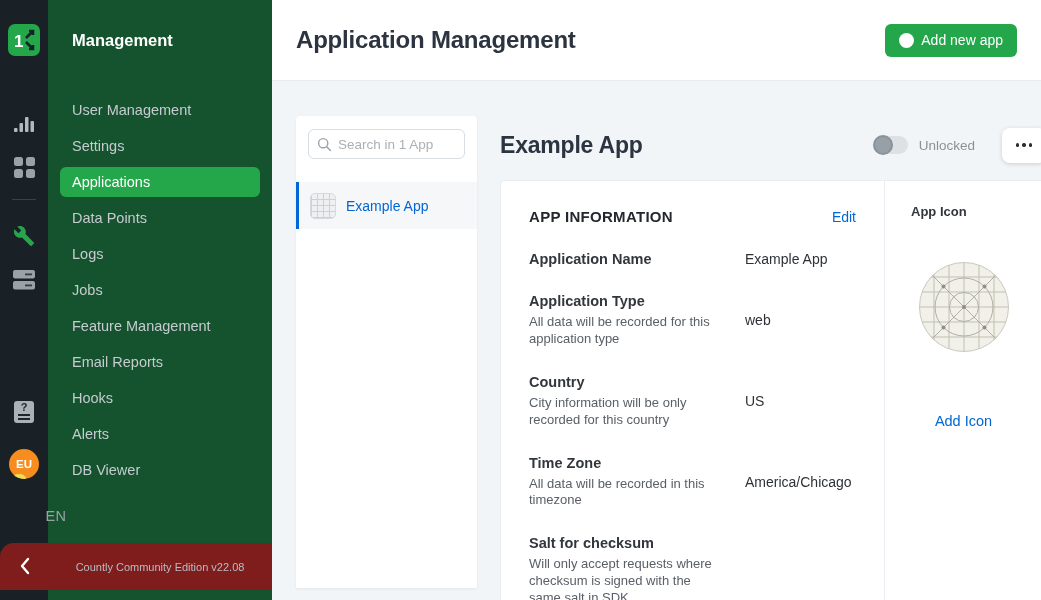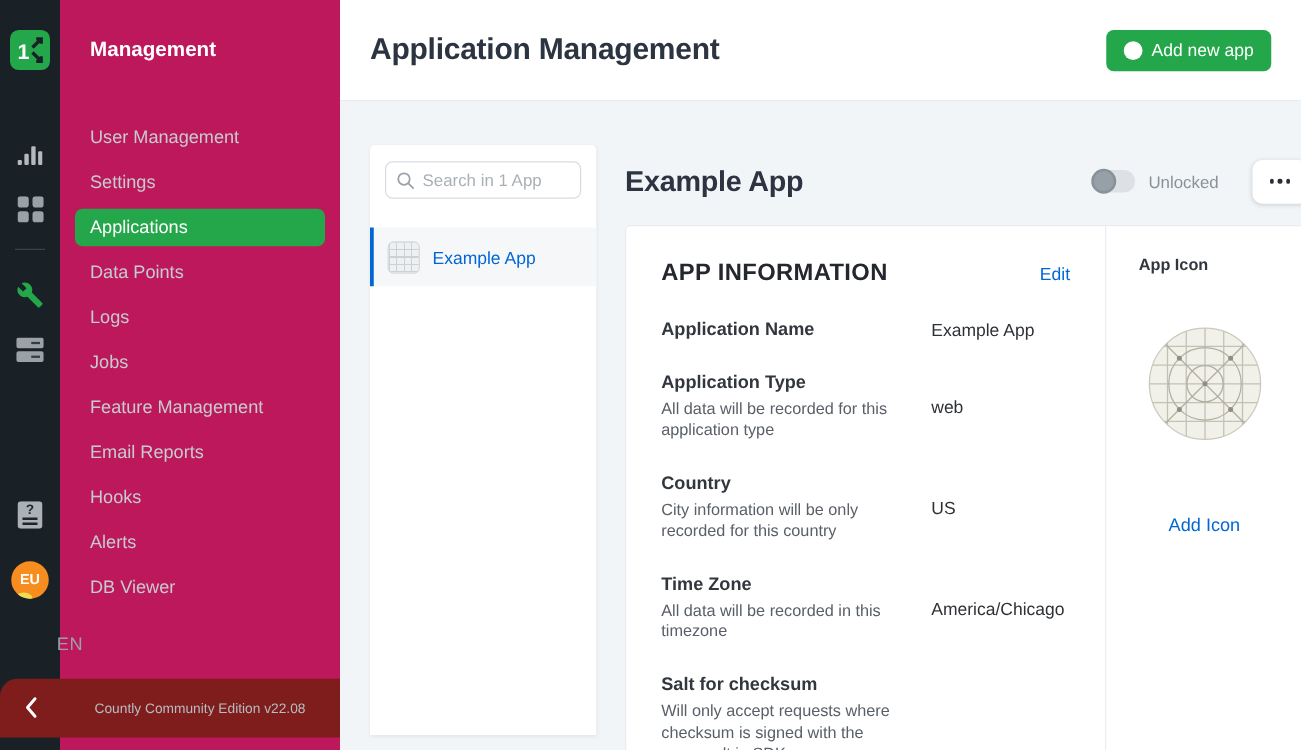--- a/index.html
+++ b/index.html
@@ -14,21 +14,21 @@
   .rail-ic { position:absolute; left:0; width:48px; display:flex; justify-content:center; cursor:pointer; }
   .rail-divider { position:absolute; left:12px; top:199px; width:24px; height:1px; background:#39434a; }
   .avatar { position:absolute; left:9px; top:449px; width:30px; height:30px; border-radius:50%;
     background:#F68D1E; color:#fff; font-size:11.5px; font-weight:bold; display:flex;
     align-items:center; justify-content:center; overflow:hidden; cursor:pointer; }
   .avatar::after { content:''; position:absolute; bottom:-4px; left:3px; width:14px; height:9px;
     background:#EDDC55; border-radius:50%; }
   .lang { position:absolute; left:0; top:508px; width:48px; text-align:center; color:#99a1a7;
     font-size:14.5px; letter-spacing:.5px; cursor:pointer;margin-left:32px; }
   
-  .menu-panel { position:absolute; left:48px; top:0; width:224px; height:600px; background:#be185d; z-index:2; }
+  .menu-panel { position:absolute; left:48px; top:0; width:224px; height:600px; background:#14532d; z-index:2; }
   .menu-title { position:absolute; left:24px; top:31px; color:#fff; font-size:16.5px; font-weight:600; }
   .menu-list { position:absolute; left:0; top:92px; width:224px; }
   .menu-item { height:36px; display:flex; align-items:center; padding:0 12px 0 24px;
     color:#c6cbd0; font-size:14.5px; cursor:pointer; white-space:nowrap; }
   .menu-item.active { height:30px; margin:3px 12px; padding:0 12px; border-radius:6px;
     background:#24A74A; color:#fff; }
   
   .side-footer { position:absolute; left:0; bottom:10px; width:272px; height:47px; background:#7f1d1d;
     border-radius:14px 0 0 0; z-index:4; }
   .collapse { position:absolute; left:15px; top:12px; width:20px; height:22px; cursor:pointer;
@@ -70,21 +70,21 @@
   .lock-label { color:#8b9198; font-size:13.5px; }
   .more-btn { margin-left:16px; margin-right:-5px; width:44px; height:35px; background:#fff;
     border:none; border-radius:8px; box-shadow:0 1px 4px rgba(30,40,50,.18); cursor:pointer;
     display:flex; align-items:center; justify-content:center; gap:3px; }
   .more-btn i { width:3.5px; height:3.5px; border-radius:50%; background:#272d34; }
   
   .card { position:absolute; left:500px; top:180px; right:-2px; bottom:-2px; background:#fff;
     border:1px solid #e9edf1; border-radius:4px 0 0 0; display:flex; }
   .info-col { width:384px; border-right:1px solid #e9edf1; padding:27px 28px; }
   .info-head { display:flex; align-items:baseline; }
-  .section-title { font-size:19px; font-weight:700; color:#24272e; letter-spacing:.3px; }
+  .section-title { font-size:15px; font-weight:700; color:#24272e; letter-spacing:.3px; }
   .edit-link { margin-left:auto; color:#0166D6; font-size:14px; cursor:pointer; text-decoration:none; }
   .info-row { display:flex; margin-top:26px; }
   .info-left { width:216px; padding-right:18px; flex:none; }
   .info-label { font-size:14.5px; font-weight:700; color:#32363d; }
   .info-desc { margin-top:5px; font-size:13px; color:#5a6067; line-height:1.3; max-width:192px; }
   .info-value { font-size:14px; color:#2e3237; }
   .info-row.has-desc .info-value { padding-top:19px; }
   
   .icon-col { flex:1; padding-top:23px; display:flex; flex-direction:column; }
   .icon-col-title { font-size:13px; font-weight:700; color:#32363d; padding-left:26px; }

